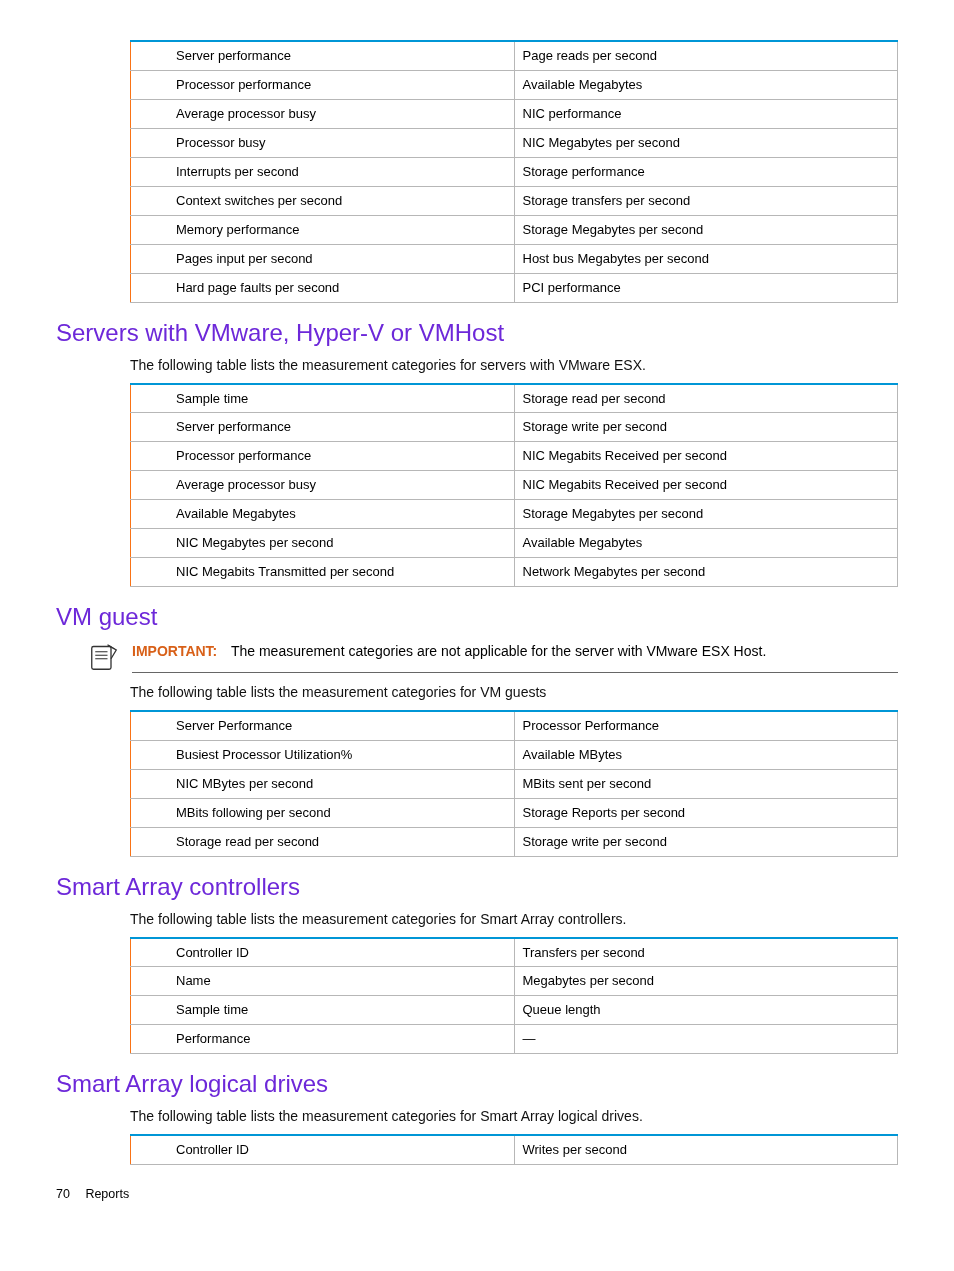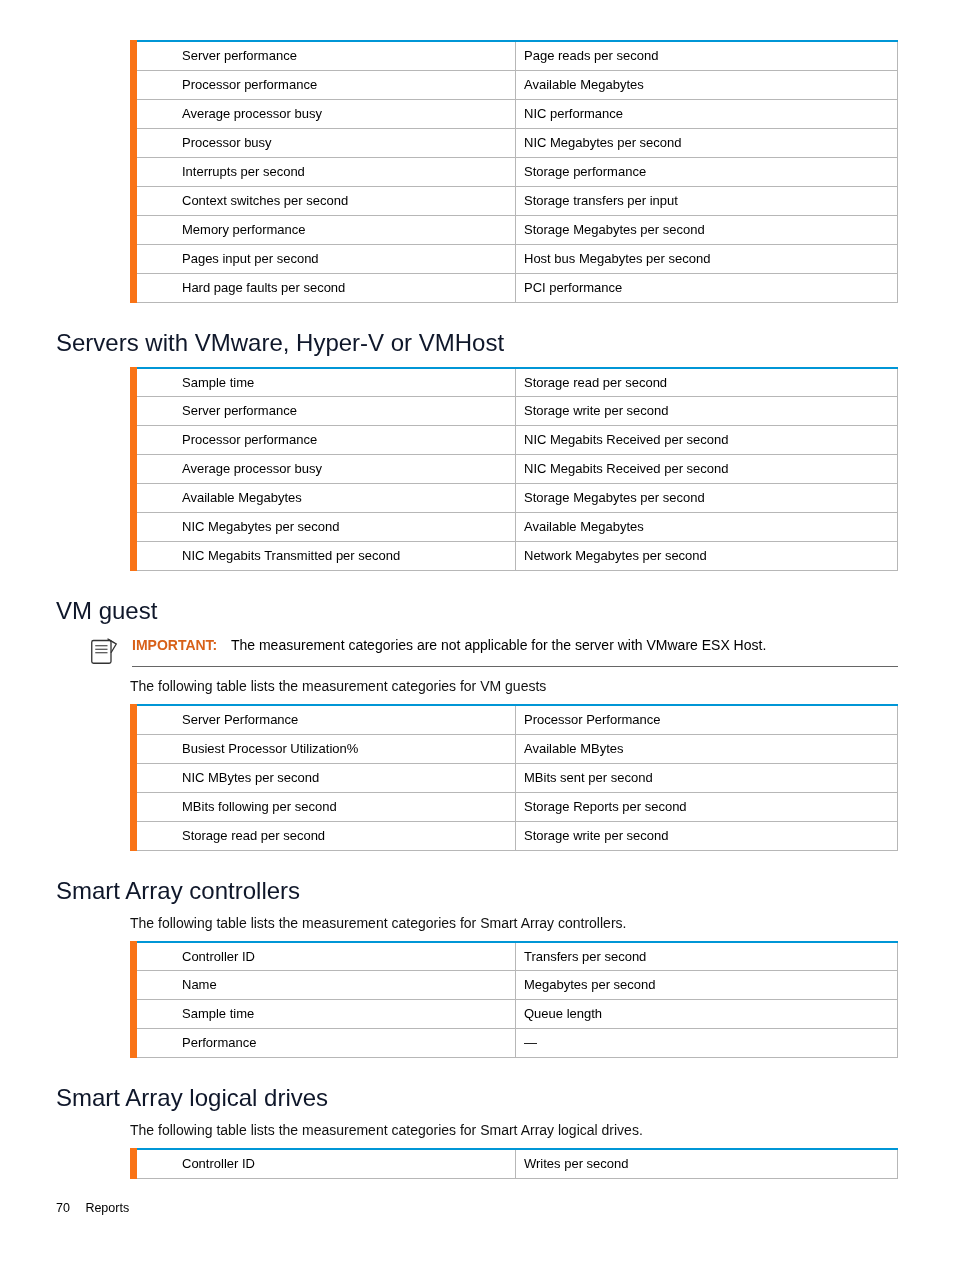--- a/index.html
+++ b/index.html
@@ -11,22 +11,22 @@
     padding: 0;
     width: 954px;
     background: #fff;
   }
   .page {
     padding: 40px 56px 30px 56px;
   }
   h2 {
     font-weight: 300;
     font-size: 24px;
-    color: #0f172a;
-    margin: 26px 0 10px 0;
+    color: #6d28d9;
+    margin: 16px 0 10px 0;
     font-family: Arial, Helvetica, sans-serif;
   }
   .intro {
     margin-left: 74px;
     margin-bottom: 10px;
     margin-top: 6px;
     color: #111;
     font-size: 14px;
   }
   .tbl-wrap {
@@ -40,21 +40,21 @@
     border-top: 2px solid #0096d6;
   }
   td {
     border: 1px solid #b7b7b7;
     padding: 6px 8px;
     font-size: 13px;
     vertical-align: top;
     background: #fff;
     height: 29px;
   }
-  td:first-child { border-left: 7px solid #f97316; padding-left: 45px; }
+  td:first-child { border-left: 1px solid #f97316; padding-left: 45px; }
   .important-block {
     margin-left: 0;
     margin-top: 8px;
     margin-bottom: 10px;
     display: flex;
     align-items: flex-start;
   }
   .imp-icon {
     width: 28px;
     flex: 0 0 28px;
@@ -104,39 +104,40 @@
         <tr>
             <td>Processor busy</td>
             <td>NIC Megabytes per second</td>
           </tr>
         <tr>
             <td>Interrupts per second</td>
             <td>Storage performance</td>
           </tr>
         <tr>
             <td>Context switches per second</td>
-            <td>Storage transfers per input</td>
+            <td>Storage transfers per second</td>
           </tr>
         <tr>
             <td>Memory performance</td>
             <td>Storage Megabytes per second</td>
           </tr>
         <tr>
             <td>Pages input per second</td>
             <td>Host bus Megabytes per second</td>
           </tr>
         <tr>
             <td>Hard page faults per second</td>
             <td>PCI performance</td>
           </tr>
       </tbody>
     </table>
   </div>
 
   <h2>Servers with VMware, Hyper-V or VMHost</h2>
+  <div class="intro">The following table lists the measurement categories for servers with VMware ESX.</div>
   <div class="tbl-wrap">
     <table>
       <tbody>
         <tr>
             <td>Sample time</td>
             <td>Storage read per second</td>
           </tr>
         <tr>
             <td>Server performance</td>
             <td>Storage write per second</td>

